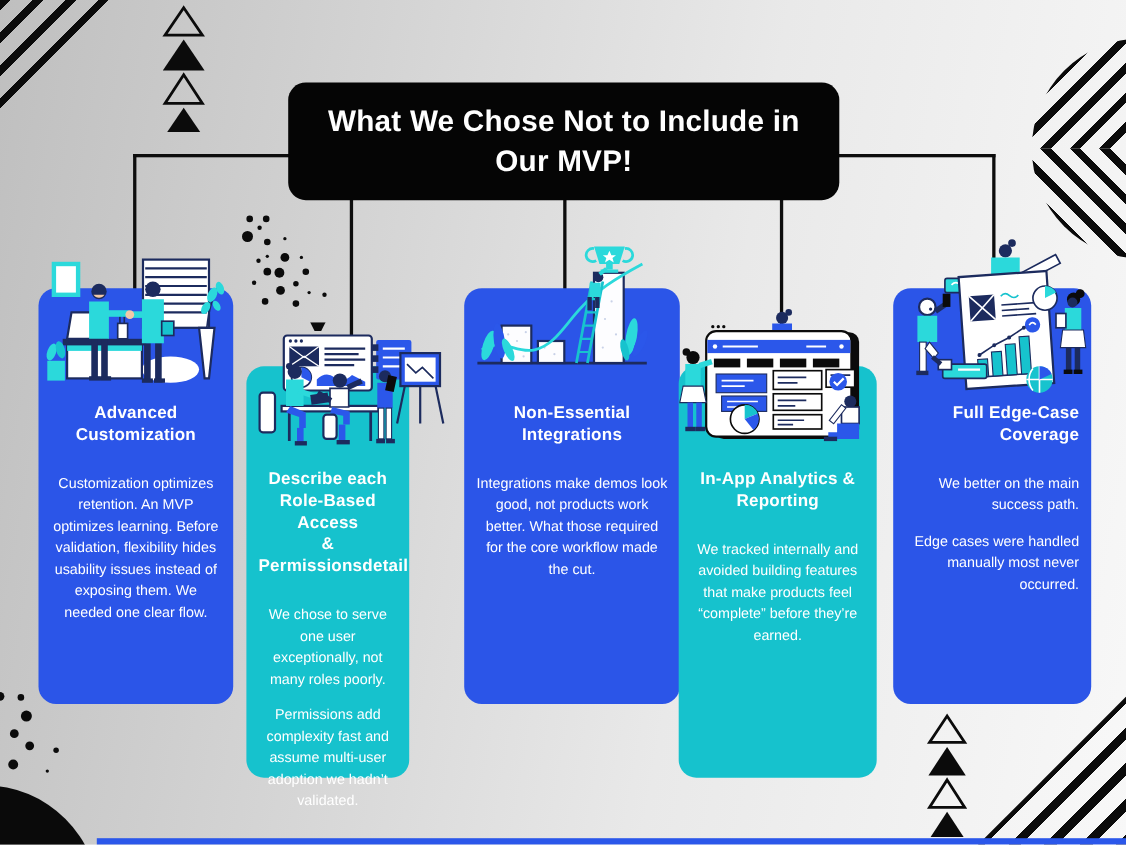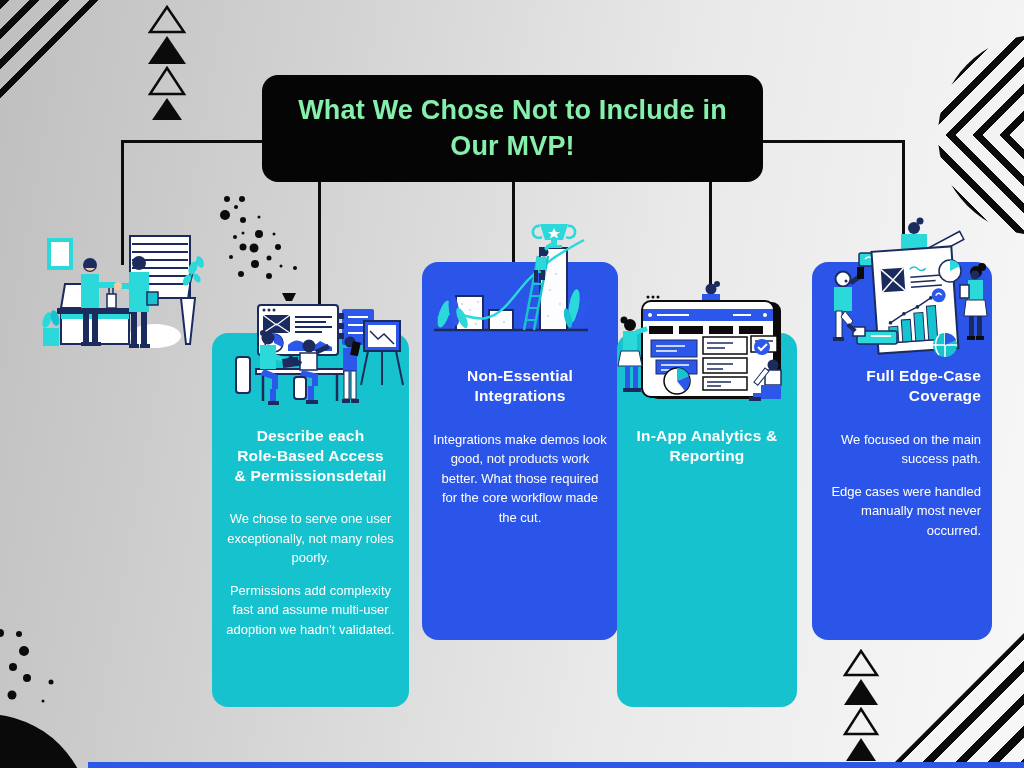--- a/index.html
+++ b/index.html
@@ -17,21 +17,21 @@
   .chevron-circle .half-top{height:50%;background:repeating-linear-gradient(135deg,#0b0b0b 0 7px,transparent 7px 19px);}
   .chevron-circle .half-bottom{height:50%;background:repeating-linear-gradient(45deg,#0b0b0b 0 7px,transparent 7px 19px);}
   .deco{position:absolute;z-index:0;}
   .big-dot-circle{position:absolute;left:-118px;top:714px;width:208px;height:208px;border-radius:50%;background:#0a0a0a;z-index:0;}
   .bottom-bar{position:absolute;left:88px;bottom:0;width:936px;height:6px;background:#2B57EA;z-index:0;}
   
   .conn{position:absolute;background:#0d0d0d;z-index:1;}
   
   .header-box{position:absolute;left:262px;top:75px;width:501px;height:107px;background:#050505;
     border-radius:16px;display:flex;align-items:center;justify-content:center;z-index:3;}
-  .header-box h1{margin:0;color:#86efac;font-size:27px;line-height:1.3;font-weight:bold;
+  .header-box h1{margin:0;color:#ffffff;font-size:27px;line-height:1.3;font-weight:bold;
     text-align:center;white-space:pre-line;letter-spacing:.2px;}
   
   .card{position:absolute;border-radius:16px;color:#fff;text-align:center;box-sizing:border-box;
     z-index:2;padding:0 11px;}
   .card.blue{background:#2B55E8;padding-top:104px;height:378px;}
   .card.teal{background:#16C2CD;padding-top:93px;height:374px;}
   .card h3{margin:0;font-size:15.5px;line-height:1.28;font-weight:bold;white-space:pre-line;letter-spacing:.2px;}
   .card p{margin:24px 0 0;font-size:13px;line-height:1.5;}
   .card p + p{margin-top:13px;}
   .illo{position:absolute;z-index:4;}
@@ -104,44 +104,50 @@
   <div class="conn" style="left:318px;top:142px;width:3px;height:193px;"></div>
   <div class="conn" style="left:512px;top:142px;width:3px;height:123px;"></div>
   <div class="conn" style="left:709px;top:140px;width:3px;height:200px;"></div>
   <div class="conn" style="left:902px;top:140px;width:3px;height:125px;"></div>
 
   <div class="header-box">
     <h1>What We Chose Not to Include in
 Our MVP!</h1>
   </div>
 
-
-  <div class="card teal" style="left:212px;top:333px;width:197px;">
+  <div class="card blue" style="left:35px;top:262px;width:177px;">
+    <h3>Advanced
+Customization</h3>
+    <p>Customization optimizes retention. An MVP optimizes learning. Before validation, flexibility hides usability issues instead of exposing them. We needed one clear flow.</p>
+  </div>
+
+  <div class="card teal" style="left:224px;top:333px;width:148px;">
     <h3>Describe each
 Role-Based Access
 &amp; Permissionsdetail</h3>
     <p>We chose to serve one user exceptionally, not many roles poorly.</p>
     <p>Permissions add complexity fast and assume multi-user adoption we hadn’t validated.</p>
   </div>
 
   <div class="card blue" style="left:422px;top:262px;width:196px;">
     <h3>Non-Essential
 Integrations</h3>
     <p>Integrations make demos look good, not products work better. What those required for the core workflow made the cut.</p>
   </div>
 
   <div class="card teal" style="left:617px;top:333px;width:180px;">
     <h3>In-App Analytics &amp;
 Reporting</h3>
+    <p>We tracked internally and avoided building features that make products feel “complete” before they’re earned.</p>
   </div>
 
   <div class="card blue" style="left:812px;top:262px;width:180px;text-align:right;">
     <h3>Full Edge-Case
 Coverage</h3>
-    <p>We focused on the main success path.</p>
+    <p>We better on the main success path.</p>
     <p>Edge cases were handled manually most never occurred.</p>
   </div>
 
   <svg class="illo" style="left:35px;top:228px;" width="178" height="124" viewBox="0 0 178 124">
     <rect x="95" y="8" width="60" height="62" fill="#fff" stroke="#1C2B5E" stroke-width="2"></rect>
     <g stroke="#1C2B5E" stroke-width="2">
       <line x1="97" y1="16" x2="153" y2="16"></line>
         <line x1="97" y1="24" x2="153" y2="24"></line>
       <line x1="97" y1="32" x2="153" y2="32"></line>
         <line x1="97" y1="40" x2="153" y2="40"></line>

